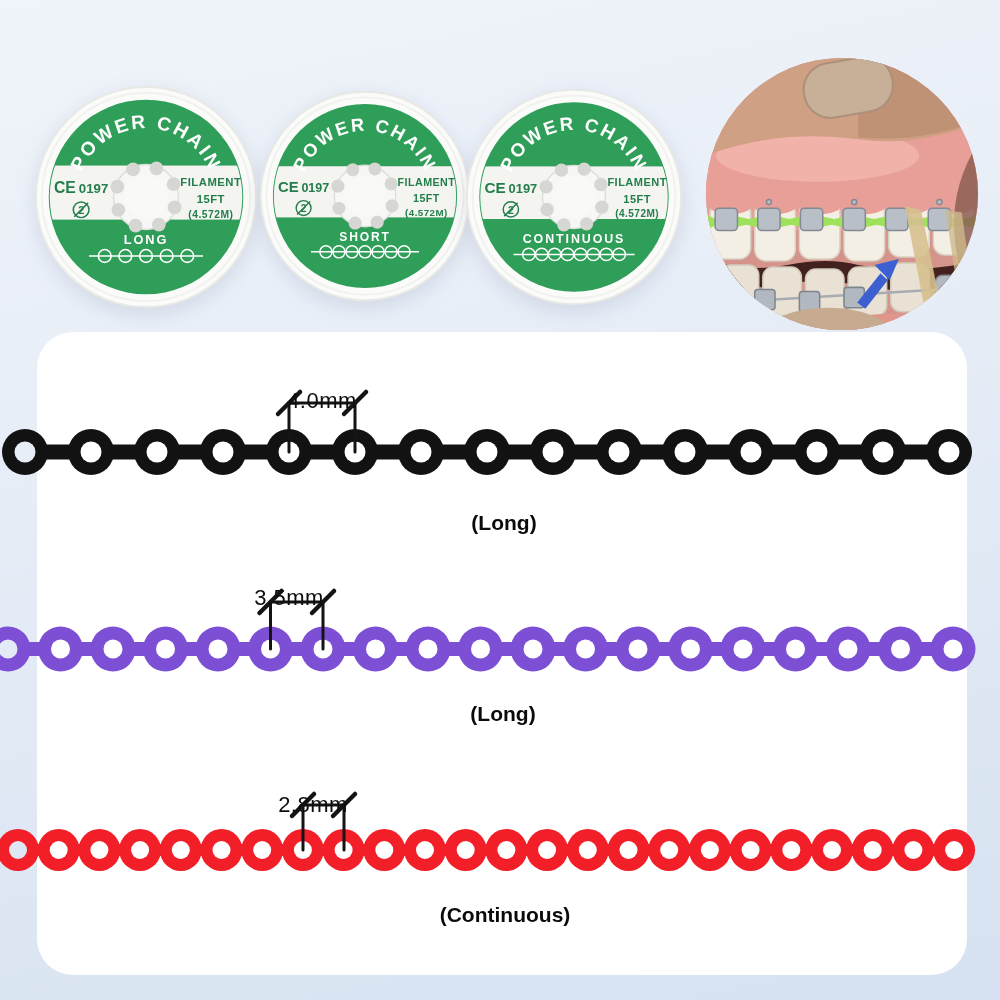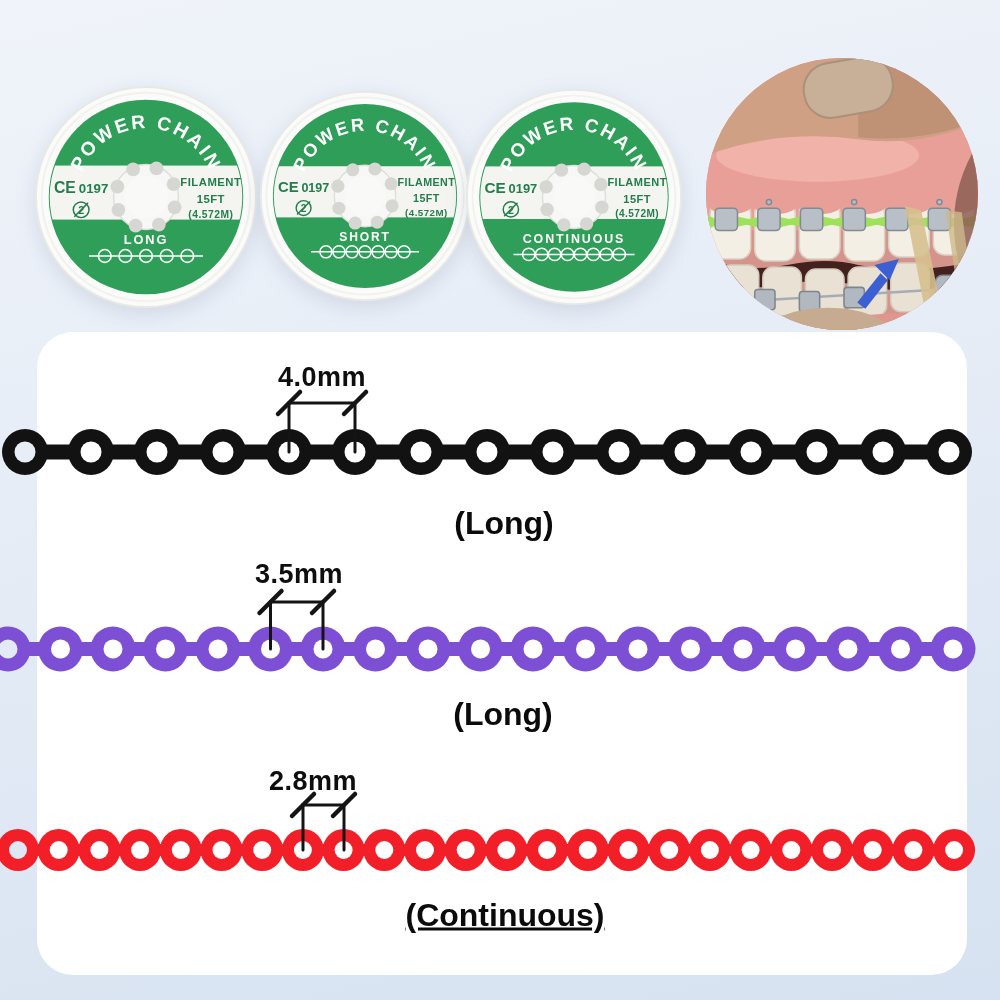--- a/index.html
+++ b/index.html
@@ -10,29 +10,29 @@
     border-radius:36px;background:#ffffff;}
   .spool{position:absolute;}
   .spool svg{width:100%;height:100%;filter:drop-shadow(0 6px 10px rgba(70,90,130,.15));}
   #spool0{left:33px;top:84px;width:226px;height:226px;}
   #spool1{left:258px;top:89px;width:214px;height:214px;}
   #spool2{left:464px;top:87px;width:220px;height:220px;}
   .photo{position:absolute;left:706px;top:58px;width:272px;height:272px;}
   .photo svg{width:100%;height:100%;}
   #chains-svg{position:absolute;left:0;top:0;width:1000px;height:1000px;pointer-events:none;}
   .dim-text{position:absolute;transform:translate(-50%,-50%);
-    font-size:27px;font-weight:700;color:#0e0e0e;letter-spacing:.5px;white-space:nowrap;}
+    font-size:22px;font-weight:400;color:#0e0e0e;letter-spacing:.5px;white-space:nowrap;margin-top:24px;}
   #dim0{left:322px;top:377px;}
-  #dim1{left:299px;top:574px;}
+  #dim1{left:289px;top:574px;}
   #dim2{left:313px;top:781px;}
   .row-label{position:absolute;transform:translate(-50%,-50%);
-    font-size:32px;font-weight:700;color:#0b0b0b;white-space:nowrap;}
+    font-size:21px;font-weight:700;color:#0b0b0b;white-space:nowrap;}
   #lab0{left:504px;top:523px;}
   #lab1{left:503px;top:714px;}
-  #lab2{left:505px;top:915px;text-decoration:underline;}
+  #lab2{left:505px;top:915px;}
 </style>
 </head>
 <body>
 
 <div class="stage">
 
   <div class="card"></div>
 
   <svg id="chains-svg" viewBox="0 0 1000 1000">
       <defs>

